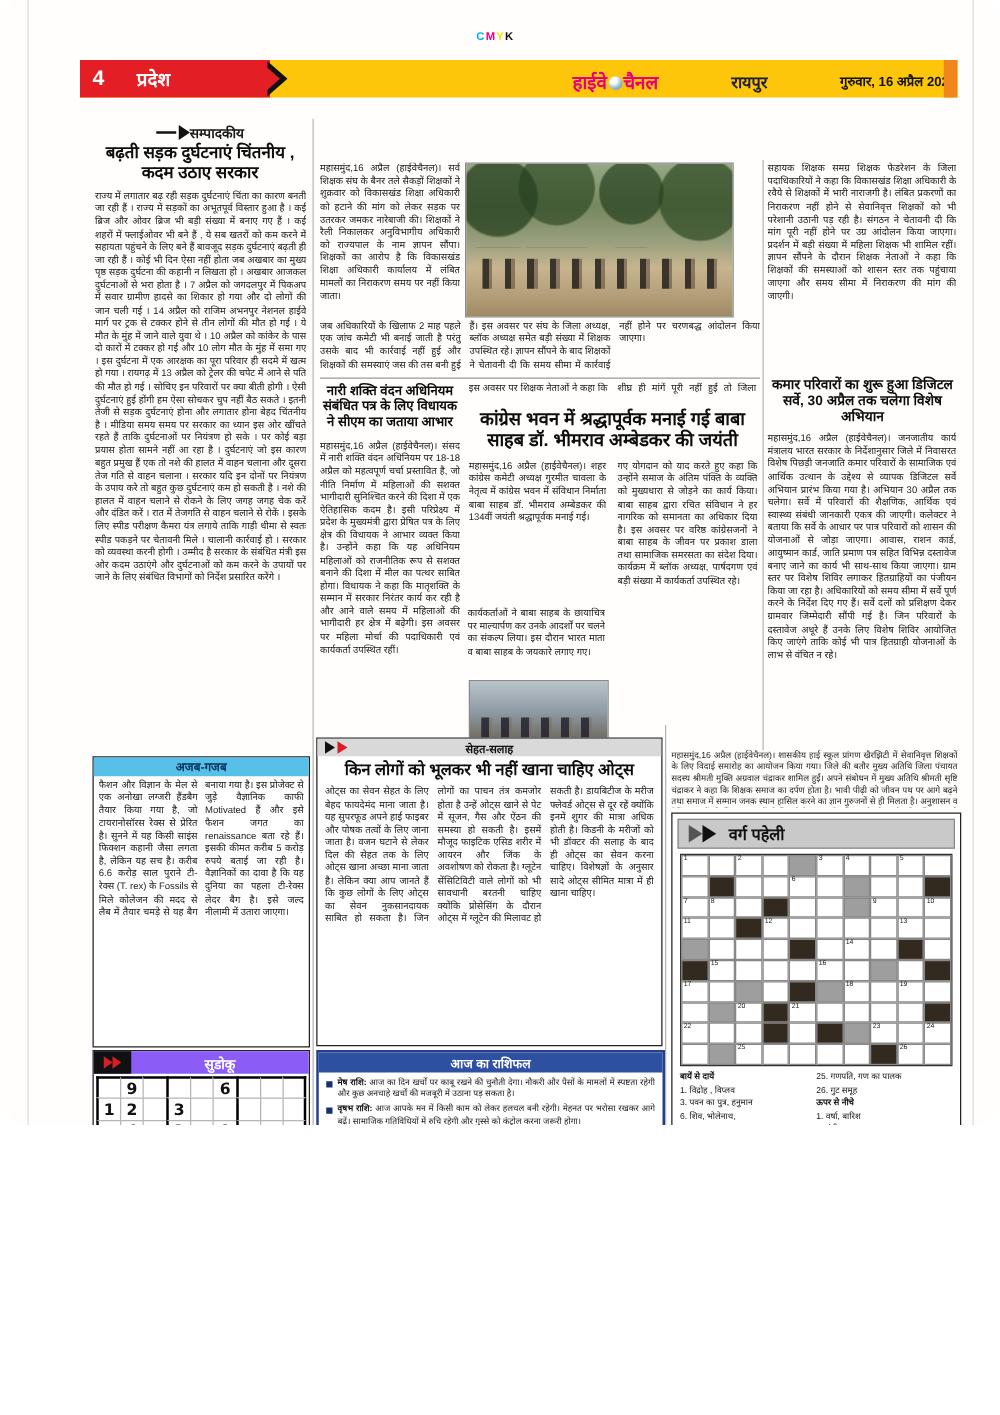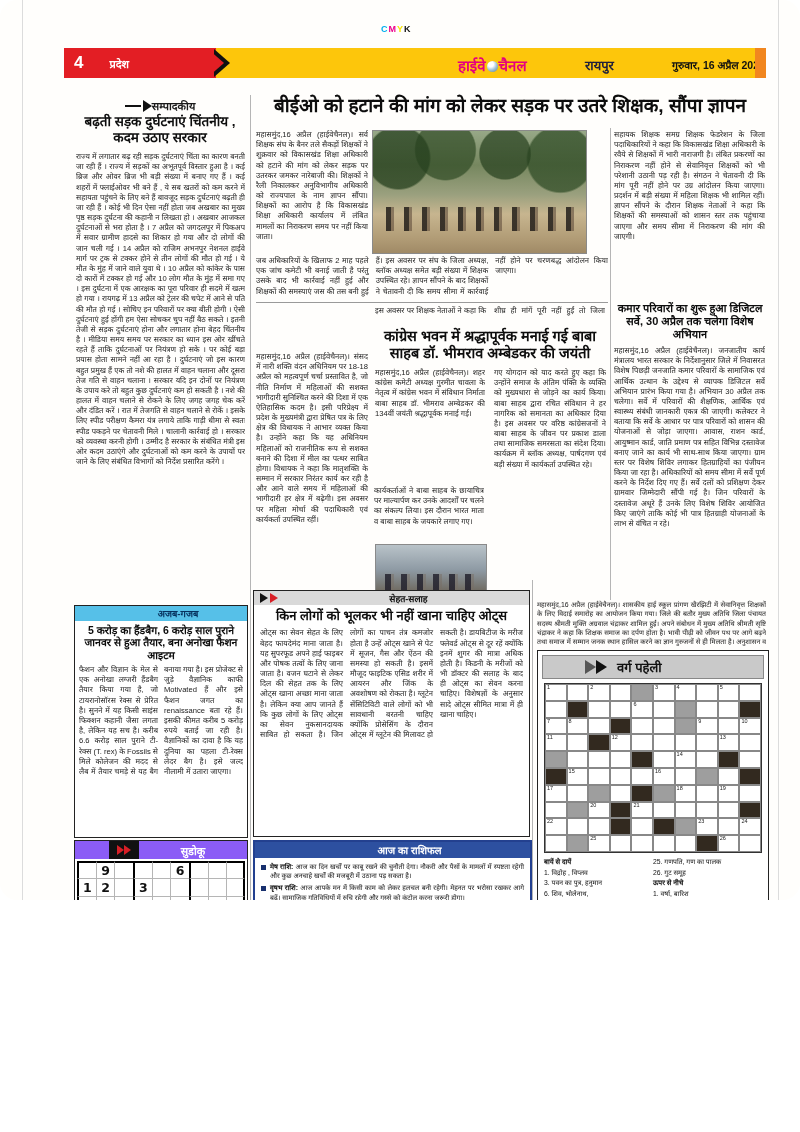--- a/index.html
+++ b/index.html
@@ -7,41 +7,41 @@
         font-family:"Liberation Sans","DejaVu Sans",sans-serif;color:#1a1a1a;border-radius:17px;}
   .abs{position:absolute;}
   .edge{position:absolute;top:0;bottom:0;width:1px;background:#dcdcdc;}
   
   .cmyk{font-size:9px;font-weight:bold;letter-spacing:1px;}
   .cmyk .c{color:#00aeef}.cmyk .m{color:#ec008c}.cmyk .y{color:#f7e400}.cmyk .k{color:#111}
   
   .hdr-bar{background:#fdc60b;height:30px;}
   .hdr-red{position:absolute;left:0;top:0;width:152px;height:30px;background:#e31e24;display:flex;align-items:center;}
   .hdr-pageno{color:#fff;font-size:17px;font-weight:bold;margin-left:10px;}
-  .hdr-section{color:#fff;font-size:11px;font-weight:bold;margin-left:26px;}
+  .hdr-section{color:#fff;font-size:15px;font-weight:bold;margin-left:26px;}
   .hdr-arrow{position:absolute;left:150px;top:1px;width:0;height:0;border-top:14px solid transparent;border-bottom:14px solid transparent;border-left:16px solid #111;}
   .hdr-arrow2{position:absolute;left:144px;top:1px;width:0;height:0;border-top:14px solid transparent;border-bottom:14px solid transparent;border-left:16px solid #e31e24;z-index:2;}
   .masthead{color:#e6007e;font-size:15px;font-weight:bold;}
   .mast-ball{display:inline-block;width:11px;height:11px;border-radius:50%;vertical-align:-1px;
      background:radial-gradient(circle at 35% 30%,#ffffff 0 25%,#9fc3d8 55%,#5c788a 100%);margin:0 1px;}
   .hdr-city{color:#20203a;font-size:13px;font-weight:bold;}
   .hdr-date{color:#111;font-size:10.5px;font-weight:bold;}
   .hdr-orange{position:absolute;right:0;top:0;width:11px;height:30px;background:#f1861f;}
   
   .body-text{font-size:7.6px;line-height:1.34;text-align:justify;color:#1b1b1b;overflow:hidden;}
   .headline{font-weight:bold;color:#0d0d0d;text-align:center;line-height:1.18;}
   .rule{position:absolute;background:#9a9a9a;}
   .vdiv{position:absolute;width:1px;background:#b5b5b5;}
   
   .kicker{display:flex;align-items:center;justify-content:center;font-weight:bold;font-size:11px;}
   .chev{display:inline-block;width:0;height:0;border-top:6px solid transparent;border-bottom:6px solid transparent;}
   .chev-k{border-left:9px solid #111;}
   .chev-r{border-left:9px solid #d81f26;}
   .kick-dash{display:inline-block;width:16px;height:2px;background:#111;margin-right:2px;}
-  .tagbar{display:flex;align-items:center;font-weight:bold;padding-left:34px;}
+  .tagbar{display:flex;align-items:center;font-weight:bold;}
   
   .photo{border:1px solid #8a8a8a;}
   .photo-main{background:linear-gradient(180deg,#97a887 0%,#76875f 28%,#9aa07e 52%,#c7b58f 68%,#b19c76 88%,#a08a66 100%);position:relative;overflow:hidden;}
   .photo-main:before{content:"";position:absolute;left:0;top:0;right:0;height:55%;
      background:radial-gradient(circle at 12% 40%,rgba(38,64,30,.75) 0 16%,transparent 17%),
                 radial-gradient(circle at 34% 28%,rgba(47,74,36,.7) 0 20%,transparent 21%),
                 radial-gradient(circle at 62% 34%,rgba(38,64,30,.7) 0 18%,transparent 19%),
                 radial-gradient(circle at 88% 42%,rgba(50,78,40,.75) 0 17%,transparent 18%);}
   .photo-main:after{content:"";position:absolute;left:6%;right:4%;bottom:18%;height:20%;
      background:repeating-linear-gradient(90deg,rgba(35,30,26,.85) 0 5px,rgba(90,70,55,.55) 5px 8px,transparent 8px 18px);}
@@ -105,21 +105,20 @@
     <span class="chev chev-k"></span>
     <span style="">सम्पादकीय</span>
   </div>
   <div class="abs headline" style="left:73px;top:114px;width:174px;font-size:13.5px">बढ़ती सड़क दुर्घटनाएं चिंतनीय , कदम उठाए सरकार</div>
   <div class="abs body-text" style="left:76px;top:152px;width:169px;height:448px">राज्य में लगातार बढ़ रही सड़क दुर्घटनाएं चिंता का कारण बनती जा रही हैं । राज्य में सड़कों का अभूतपूर्व विस्तार हुआ है । कई ब्रिज और ओवर ब्रिज भी बड़ी संख्या में बनाए गए हैं । कई शहरों में फ्लाईओवर भी बने हैं , ये सब खतरों को कम करने में सहायता पहुंचने के लिए बने हैं बावजूद सड़क दुर्घटनाएं बढ़ती ही जा रही हैं । कोई भी दिन ऐसा नहीं होता जब अखबार का मुख्य पृष्ठ सड़क दुर्घटना की कहानी न लिखता हो । अखबार आजकल दुर्घटनाओं से भरा होता है । 7 अप्रैल को जगदलपुर में पिकअप में सवार ग्रामीण हादसे का शिकार हो गया और दो लोगों की जान चली गई । 14 अप्रैल को राजिम अभनपुर नेशनल हाईवे मार्ग पर ट्रक से टक्कर होने से तीन लोगों की मौत हो गई । ये मौत के मुंह में जाने वाले युवा थे । 10 अप्रैल को कांकेर के पास दो कारों में टक्कर हो गई और 10 लोग मौत के मुंह में समा गए । इस दुर्घटना में एक आरक्षक का पूरा परिवार ही सदमे में खत्म हो गया । रायगढ़ में 13 अप्रैल को ट्रेलर की चपेट में आने से पति की मौत हो गई । सोचिए इन परिवारों पर क्या बीती होगी । ऐसी दुर्घटनाएं हुई होंगी हम ऐसा सोचकर चुप नहीं बैठ सकते । इतनी तेजी से सड़क दुर्घटनाएं होना और लगातार होना बेहद चिंतनीय है । मीडिया समय समय पर सरकार का ध्यान इस ओर खींचते रहते हैं ताकि दुर्घटनाओं पर नियंत्रण हो सके । पर कोई बड़ा प्रयास होता सामने नहीं आ रहा है । दुर्घटनाएं जो इस कारण बहुत प्रमुख हैं एक तो नशे की हालत में वाहन चलाना और दूसरा तेज गति से वाहन चलाना । सरकार यदि इन दोनों पर नियंत्रण के उपाय करे तो बहुत कुछ दुर्घटनाएं कम हो सकती है । नशे की हालत में वाहन चलाने से रोकने के लिए जगह जगह चेक करें और दंडित करें । रात में तेजगति से वाहन चलाने से रोकें । इसके लिए स्पीड परीक्षण कैमरा यंत्र लगाये ताकि गाड़ी धीमा से स्वतः स्पीड पकड़ने पर चेतावनी मिले । चालानी कार्रवाई हो । सरकार को व्यवस्था करनी होगी । उम्मीद है सरकार के संबंधित मंत्री इस ओर कदम उठाएंगे और दुर्घटनाओं को कम करने के उपायों पर जाने के लिए संबंधित विभागों को निर्देश प्रसारित करेंगे ।</div>
 
   <div class="abs box" style="left:74px;top:605px;width:172px;height:231px">
     <div class="tagbar" style="height:15px;background:#56c0e8;justify-content:center">
       <span style="font-size:9.5px;color:#06325e">अजब-गजब</span>
     </div>
-    <div class="headline" style="font-size:10.5px;padding:3px 3px 2px">5 करोड़ का हैंडबैग, 6 करोड़ साल पुराने जानवर से हुआ तैयार, बना अनोखा फैशन आइटम</div>
     <div class="body-text" style="margin:2px 4px;height:160px;column-count:2;column-gap:6px">फैशन और विज्ञान के मेल से एक अनोखा लग्जरी हैंडबैग तैयार किया गया है, जो टायरानोसॉरस रेक्स से प्रेरित है। सुनने में यह किसी साइंस फिक्शन कहानी जैसा लगता है, लेकिन यह सच है। करीब 6.6 करोड़ साल पुराने टी-रेक्स (T. rex) के Fossils से मिले कोलेजन की मदद से लैब में तैयार चमड़े से यह बैग बनाया गया है। इस प्रोजेक्ट से जुड़े वैज्ञानिक काफी Motivated हैं और इसे फैशन जगत का renaissance बता रहे हैं। इसकी कीमत करीब 5 करोड़ रुपये बताई जा रही है। वैज्ञानिकों का दावा है कि यह दुनिया का पहला टी-रेक्स लेदर बैग है। इसे जल्द नीलामी में उतारा जाएगा।</div>
     <div class="abs photo photo-ajab" style="left:5px;top:66px;width:58px;height:46px"></div>
   </div>
 
   <div class="abs box" style="left:74px;top:840px;width:172px;height:238px;border-width:1.5px">
     <div class="tagbar" style="height:18px;background:#8b5cf6">
       <span style="width:30px;height:18px;background:#111;display:flex;align-items:center;justify-content:center">
         <span class="chev chev-r" style="border-top-width:5px;border-bottom-width:5px;border-left-width:7px"></span>
         <span class="chev chev-r" style="border-top-width:5px;border-bottom-width:5px;border-left-width:7px"></span>
       </span>
@@ -209,29 +208,29 @@
         <div class="sud-cell" style="border-width: 1px 2px 2px 1px; border-color: rgb(181, 181, 181) rgb(0, 0, 0) rgb(0, 0, 0) rgb(181, 181, 181);"></div>
       </div>
     <div class="sud-rules">
       <span>नियम :1. कुल 81 (9×9) वर्ग हैं, जिसमें 9 (3×3) वर्गों का एक खंड (ब्लॉक) बनता है। 2. हर खाली वर्ग में 1 से 9 के बीच का कोई एक अंक भर सकते हैं। 3. बाएं से दाएं और ऊपर से नीचे के प्रत्येक कॉलम, कतार और खंड में 1 से 9 अंक में से किसी भी अंक का इस्तेमाल एक बार ही कर सकते हैं।</span>
       <b>हल अगले पन्नों पर</b>
     </div>
   </div>
 
   <div class="vdiv" style="left:250px;top:95px;height:1016px"></div>
 
-  <div class="abs headline" style="left:255px;top:95px;width:510px;font-size:19px">बीईओ को हटाने की मांग को लेकर सड़क पर उतरे शिक्षक, सौंपा ज्ञापन</div>
 
   <div class="abs body-text" style="left:256px;top:130px;width:112px;height:122px">महासमुंद,16 अप्रैल (हाईवेचैनल)। सर्व शिक्षक संघ के बैनर तले सैकड़ों शिक्षकों ने शुक्रवार को विकासखंड शिक्षा अधिकारी को हटाने की मांग को लेकर सड़क पर उतरकर जमकर नारेबाजी की। शिक्षकों ने रैली निकालकर अनुविभागीय अधिकारी को राज्यपाल के नाम ज्ञापन सौंपा। शिक्षकों का आरोप है कि विकासखंड शिक्षा अधिकारी कार्यालय में लंबित मामलों का निराकरण समय पर नहीं किया जाता।</div>
   <div class="abs photo photo-main" style="left:372px;top:130px;width:213px;height:122px"></div>
   <div class="abs body-text" style="left:614px;top:130px;width:151px;height:168px">सहायक शिक्षक समग्र शिक्षक फेडरेशन के जिला पदाधिकारियों ने कहा कि विकासखंड शिक्षा अधिकारी के रवैये से शिक्षकों में भारी नाराजगी है। लंबित प्रकरणों का निराकरण नहीं होने से सेवानिवृत्त शिक्षकों को भी परेशानी उठानी पड़ रही है। संगठन ने चेतावनी दी कि मांग पूरी नहीं होने पर उग्र आंदोलन किया जाएगा। प्रदर्शन में बड़ी संख्या में महिला शिक्षक भी शामिल रहीं। ज्ञापन सौंपने के दौरान शिक्षक नेताओं ने कहा कि शिक्षकों की समस्याओं को शासन स्तर तक पहुंचाया जाएगा और समय सीमा में निराकरण की मांग की जाएगी।</div>
   <div class="abs body-text" style="left:256px;top:256px;width:352px;height:44px;column-count:3;column-gap:7px">जब अधिकारियों के खिलाफ 2 माह पहले एक जांच कमेटी भी बनाई जाती है परंतु उसके बाद भी कार्रवाई नहीं हुई और शिक्षकों की समस्याएं जस की तस बनी हुई हैं। इस अवसर पर संघ के जिला अध्यक्ष, ब्लॉक अध्यक्ष समेत बड़ी संख्या में शिक्षक उपस्थित रहे। ज्ञापन सौंपने के बाद शिक्षकों ने चेतावनी दी कि समय सीमा में कार्रवाई नहीं होने पर चरणबद्ध आंदोलन किया जाएगा।</div>
 
   <div class="rule" style="left:256px;top:302px;width:352px;height:1px"></div>
 
+  <div class="abs headline" style="left:254px;top:307px;width:116px;font-size:10.5px">नारी शक्ति वंदन अधिनियम संबंधित पत्र के लिए विधायक ने सीएम का जताया आभार</div>
   <div class="abs body-text" style="left:256px;top:352px;width:112px;height:246px">महासमुंद,16 अप्रैल (हाईवेचैनल)। संसद में नारी शक्ति वंदन अधिनियम पर 18-18 अप्रैल को महत्वपूर्ण चर्चा प्रस्तावित है, जो नीति निर्माण में महिलाओं की सशक्त भागीदारी सुनिश्चित करने की दिशा में एक ऐतिहासिक कदम है। इसी परिप्रेक्ष्य में प्रदेश के मुख्यमंत्री द्वारा प्रेषित पत्र के लिए क्षेत्र की विधायक ने आभार व्यक्त किया है। उन्होंने कहा कि यह अधिनियम महिलाओं को राजनीतिक रूप से सशक्त बनाने की दिशा में मील का पत्थर साबित होगा। विधायक ने कहा कि मातृशक्ति के सम्मान में सरकार निरंतर कार्य कर रही है और आने वाले समय में महिलाओं की भागीदारी हर क्षेत्र में बढ़ेगी। इस अवसर पर महिला मोर्चा की पदाधिकारी एवं कार्यकर्ता उपस्थित रहीं।</div>
 
   <div class="abs body-text" style="left:375px;top:306px;width:230px;height:20px;column-count:2;column-gap:8px">इस अवसर पर शिक्षक नेताओं ने कहा कि शीघ्र ही मांगें पूरी नहीं हुईं तो जिला मुख्यालय में धरना दिया जाएगा।</div>
   <div class="abs headline" style="left:374px;top:328px;width:232px;font-size:14.5px">कांग्रेस भवन में श्रद्धापूर्वक मनाई गई बाबा साहब डॉ. भीमराव अम्बेडकर की जयंती</div>
   <div class="abs body-text" style="left:375px;top:368px;width:110px;height:50px">महासमुंद,16 अप्रैल (हाईवेचैनल)। शहर कांग्रेस कमेटी अध्यक्ष गुरमीत चावला के नेतृत्व में कांग्रेस भवन में संविधान निर्माता बाबा साहब डॉ. भीमराव अम्बेडकर की 134वीं जयंती श्रद्धापूर्वक मनाई गई।</div>
   <div class="abs photo photo-cong" style="left:375px;top:420px;width:110px;height:62px"></div>
   <div class="abs body-text" style="left:374px;top:486px;width:110px;height:112px">कार्यकर्ताओं ने बाबा साहब के छायाचित्र पर माल्यार्पण कर उनके आदर्शों पर चलने का संकल्प लिया। इस दौरान भारत माता व बाबा साहब के जयकारे लगाए गए।</div>
   <div class="abs body-text" style="left:494px;top:368px;width:112px;height:230px">गए योगदान को याद करते हुए कहा कि उन्होंने समाज के अंतिम पंक्ति के व्यक्ति को मुख्यधारा से जोड़ने का कार्य किया। बाबा साहब द्वारा रचित संविधान ने हर नागरिक को समानता का अधिकार दिया है। इस अवसर पर वरिष्ठ कांग्रेसजनों ने बाबा साहब के जीवन पर प्रकाश डाला तथा सामाजिक समरसता का संदेश दिया। कार्यक्रम में ब्लॉक अध्यक्ष, पार्षदगण एवं बड़ी संख्या में कार्यकर्ता उपस्थित रहे।</div>
 
   <div class="vdiv" style="left:610px;top:128px;height:472px"></div>

